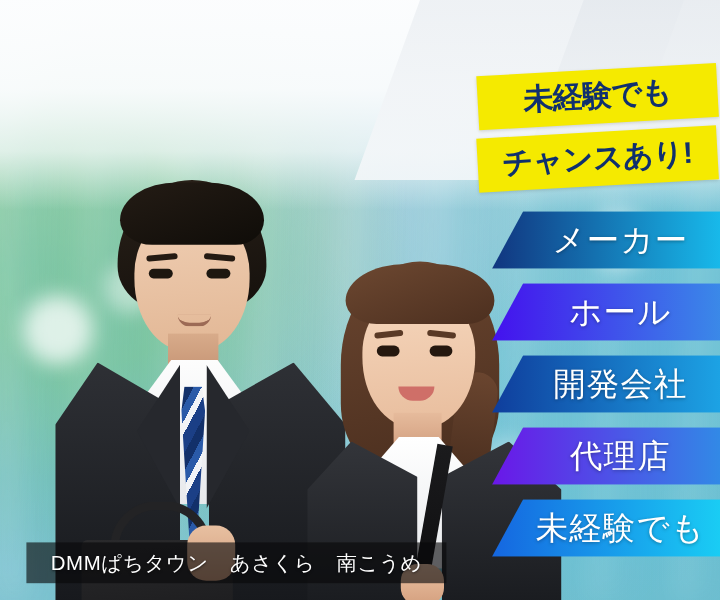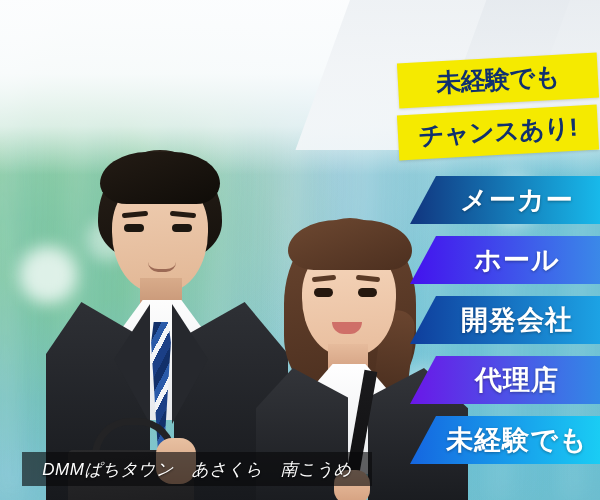--- a/index.html
+++ b/index.html
@@ -234,30 +234,30 @@
 
   
   .tags{position:absolute;left:410px;top:176px;width:200px;}
   .tag{
     position:relative;height:48px;margin-bottom:12px;
     display:flex;align-items:center;justify-content:center;
     clip-path:polygon(13% 0,100% 0,100% 100%,0 100%);
     box-shadow:0 2px 5px rgba(0,0,0,.28);
   }
   .tag span{
-    color:#fff;font-size:27px;font-weight:700;letter-spacing:1px;
+    color:#fff;font-size:27px;font-weight:400;letter-spacing:1px;
     text-shadow:0 1px 3px rgba(0,0,0,.35);
     padding-left:14px;
   }
 
   
   .credit{
     position:absolute;left:22px;top:452px;width:350px;height:34px;
     background:rgba(8,8,10,.62);
-    display:flex;align-items:center;justify-content:center;font-style:italic;
+    display:flex;align-items:center;justify-content:center;
   }
   .credit span{
     color:#fff;font-size:17px;letter-spacing:.5px;white-space:nowrap;
     text-shadow:0 1px 2px rgba(0,0,0,.6);
   }
 </style>
 </head>
 <body>
 
 <div id="banner">

